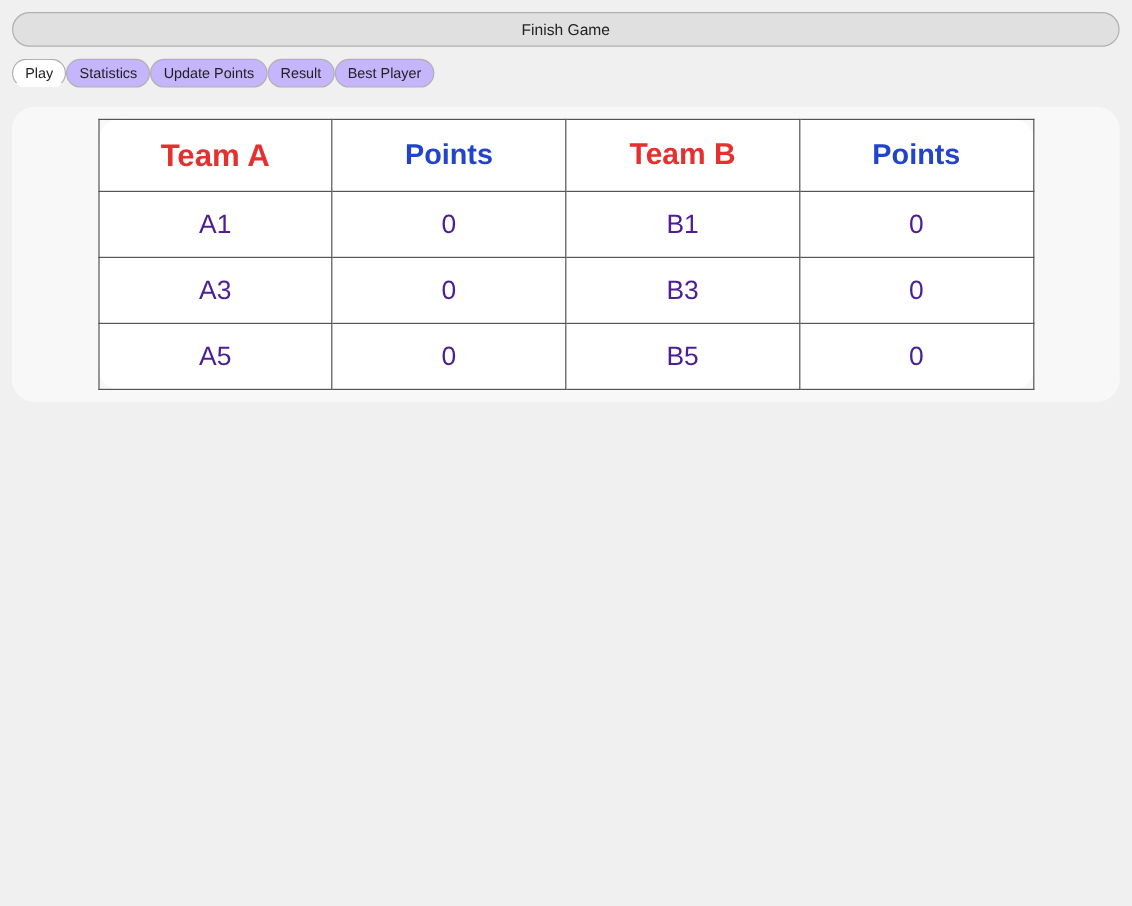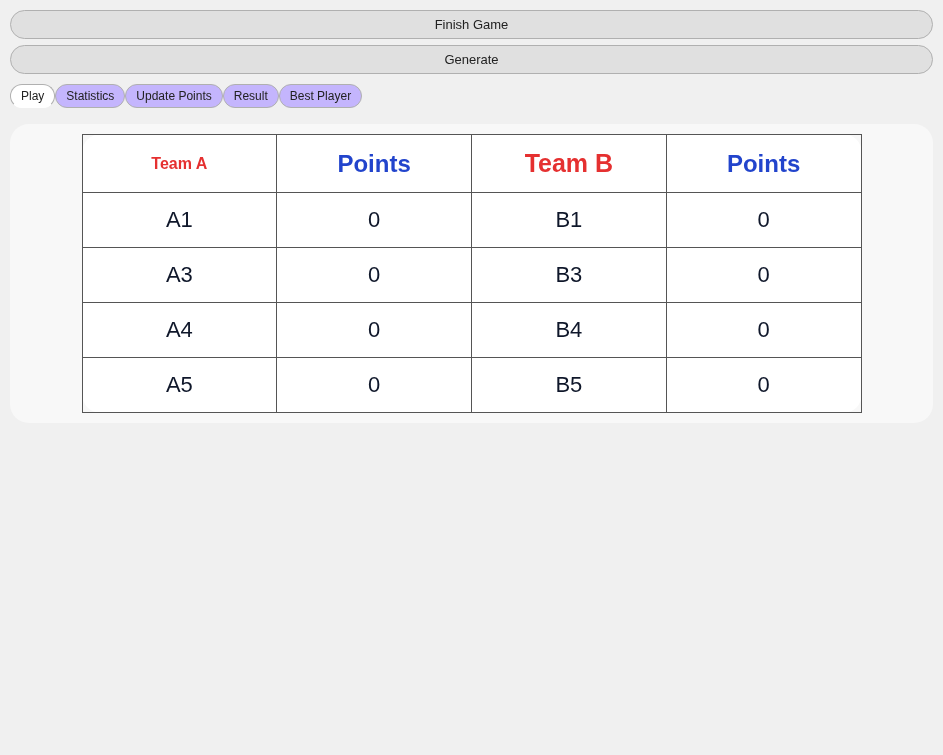--- a/index.html
+++ b/index.html
@@ -75,21 +75,21 @@
       border: 1px solid #555;
       text-align: center;
       padding: 14px 20px;
       font-size: 22px;
       min-width: 180px;
     }
 
     .game-table th.team-a {
       color: #e53030;
       font-weight: bold;
-      font-size: 16px;
+      font-size: 26px;
     }
 
     .game-table th.points-a {
       color: #2244cc;
       font-weight: bold;
       font-size: 24px;
     }
 
     .game-table th.team-b {
       color: #e53030;
@@ -97,30 +97,29 @@
       font-size: 25px;
     }
 
     .game-table th.points-b {
       color: #2244cc;
       font-weight: bold;
       font-size: 24px;
     }
 
     .game-table td {
-      color: #0f172a;
+      color: #4c1d95;
       font-size: 22px;
     }
   </style>
 </head>
 <body>
 
 <div class="top-buttons">
   <button class="top-btn">Finish Game</button>
-  <button class="top-btn">Generate</button>
 </div>
 
 <div class="tabs-container">
   <div class="tab active">Play</div>
   <div class="tab">Statistics</div>
   <div class="tab">Update Points</div>
   <div class="tab">Result</div>
   <div class="tab">Best Player</div>
 </div>
 
@@ -141,26 +140,20 @@
       <td>B1</td>
       <td>0</td>
     </tr>
         <tr>
       <td>A3</td>
       <td>0</td>
       <td>B3</td>
       <td>0</td>
     </tr>
         <tr>
-      <td>A4</td>
-      <td>0</td>
-      <td>B4</td>
-      <td>0</td>
-    </tr>
-        <tr>
       <td>A5</td>
       <td>0</td>
       <td>B5</td>
       <td>0</td>
     </tr>
       </tbody>
   </table>
 </div>
 
 </body></html>

